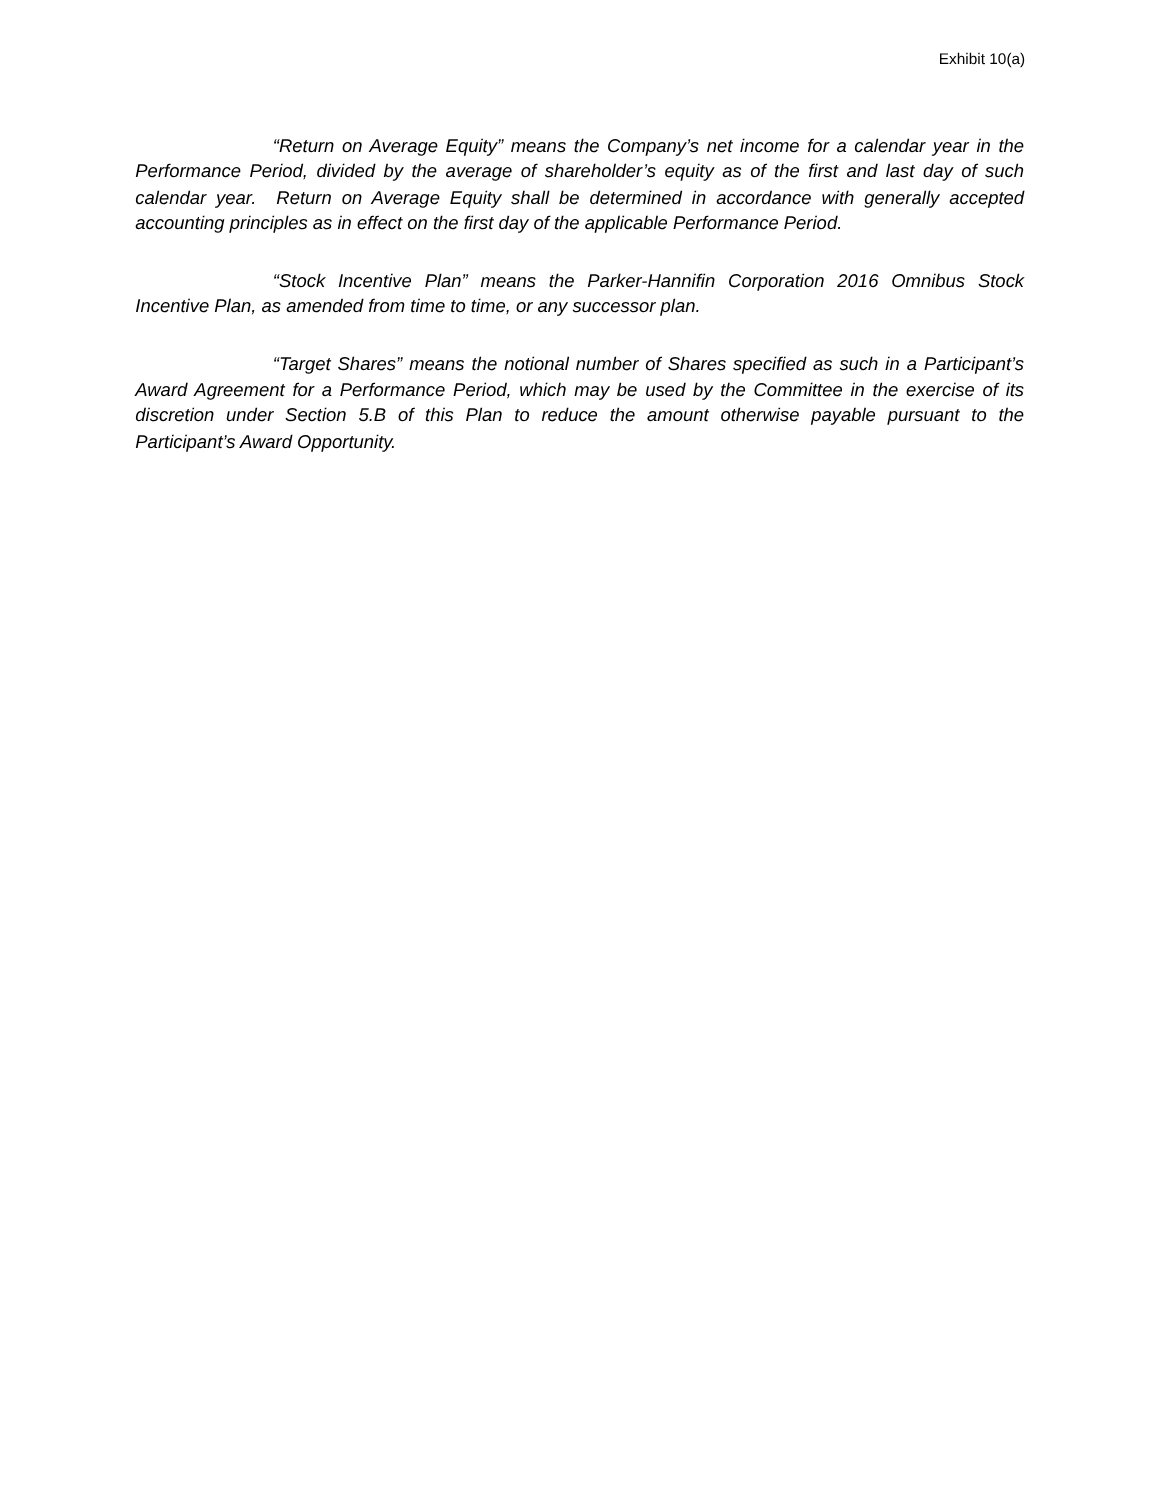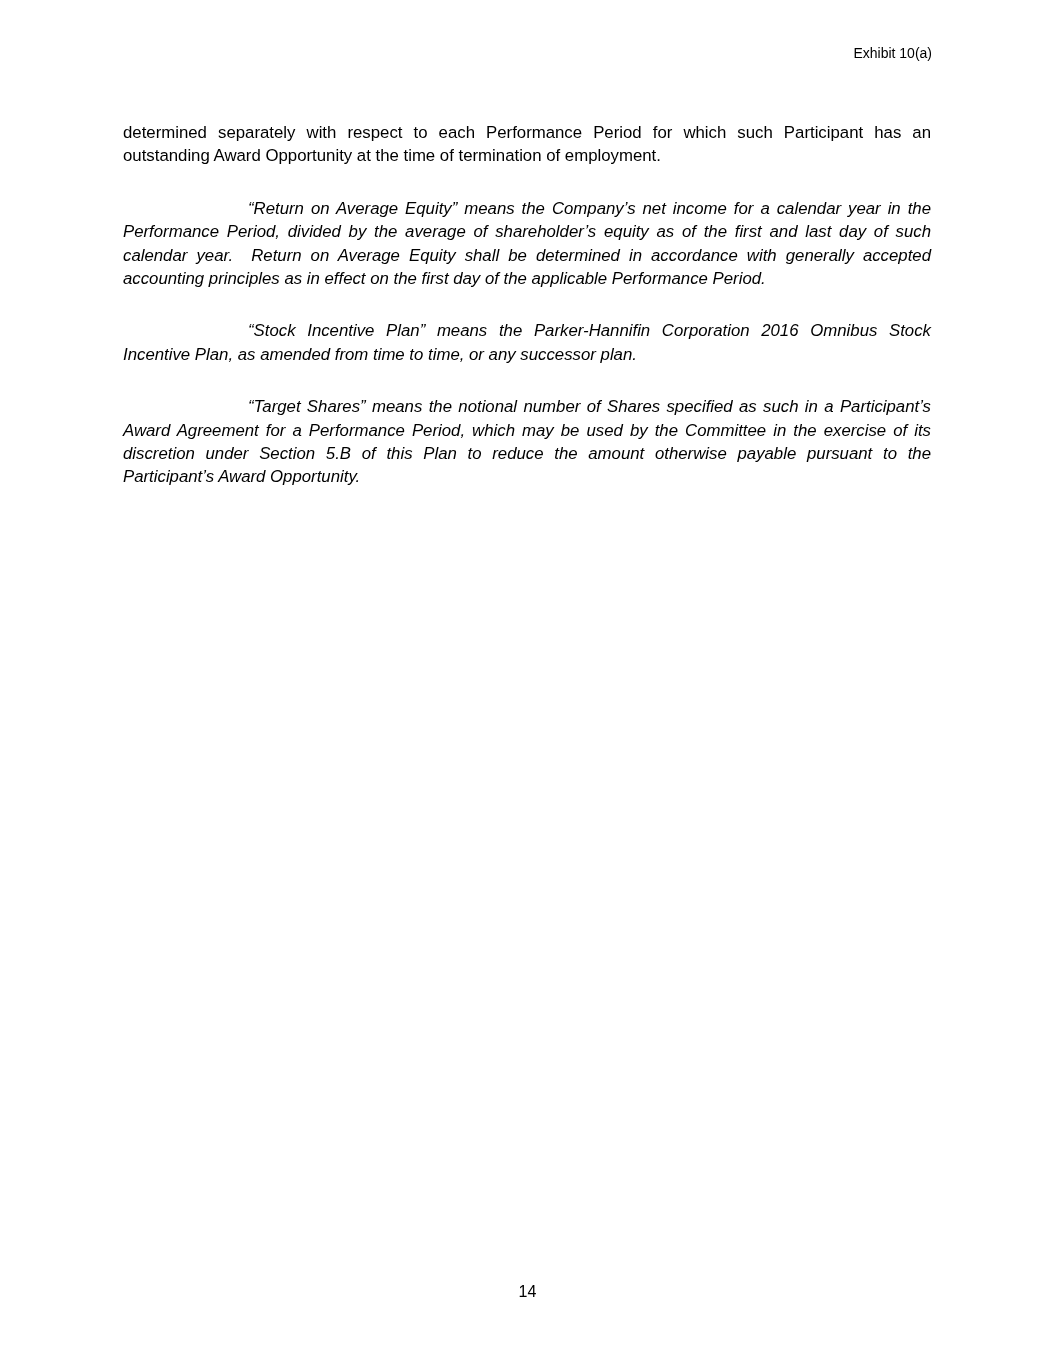--- a/index.html
+++ b/index.html
@@ -55,21 +55,19 @@
   }
 </style>
 </head>
 <body>
 
 <div class="page">
 
   <div class="page-header">Exhibit 10(a)</div>
 
   <div class="page-body">
-    <p class="para">determined separately with respect to each Performance Period for which such Participant has an outstanding Award Opportunity at the time of termination of employment.</p>
     <p class="para indented">“Return on Average Equity” means the Company’s net income for a calendar year in the Performance Period, divided by the average of shareholder’s equity as of the first and last day of such calendar year.&nbsp; Return on Average Equity shall be determined in accordance with generally accepted accounting principles as in effect on the first day of the applicable Performance Period.</p>
     <p class="para indented">“Stock Incentive Plan” means the Parker-Hannifin Corporation 2016 Omnibus Stock Incentive Plan, as amended from time to time, or any successor plan.</p>
     <p class="para indented">“Target Shares” means the notional number of Shares specified as such in a Participant’s Award Agreement for a Performance Period, which may be used by the Committee in the exercise of its discretion under Section 5.B of this Plan to reduce the amount otherwise payable pursuant to the Participant’s Award Opportunity.</p>
   </div>
 
-  <div class="page-footer">14</div>
 
 </div>
 
 </body></html>

